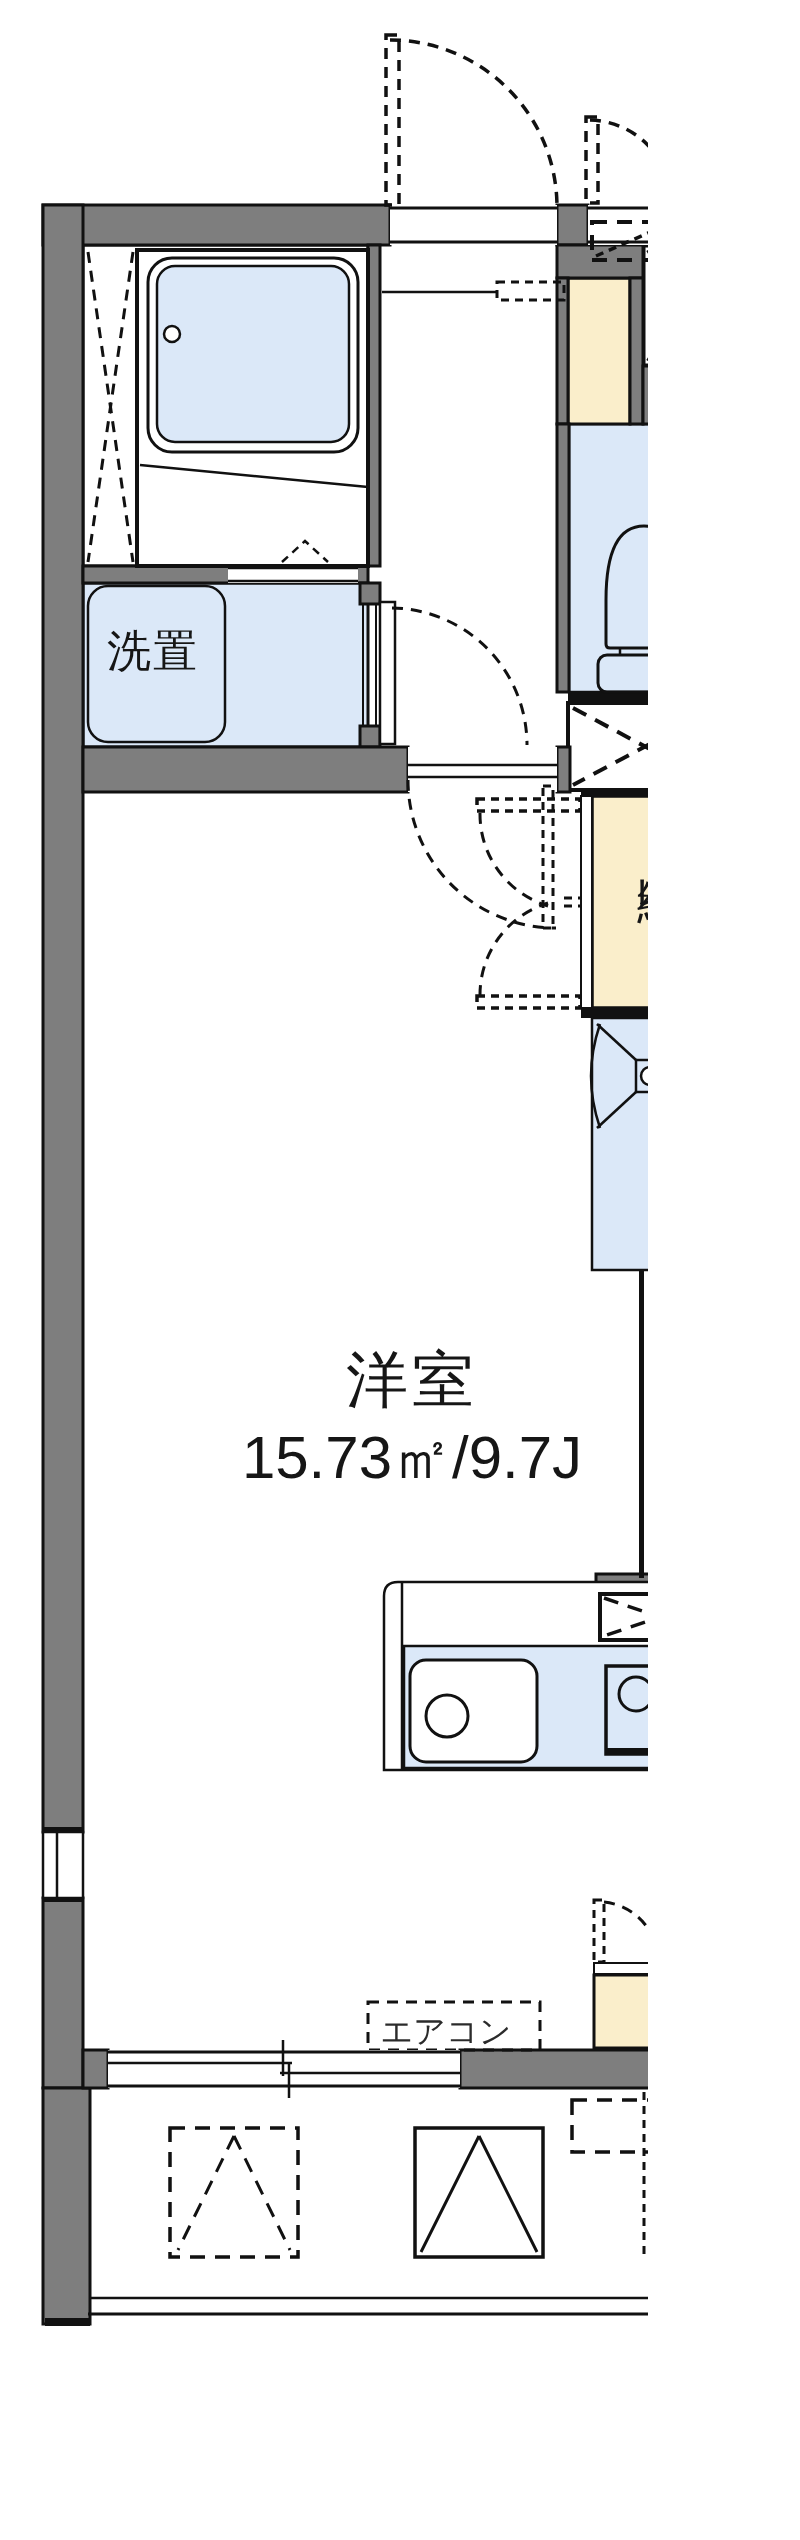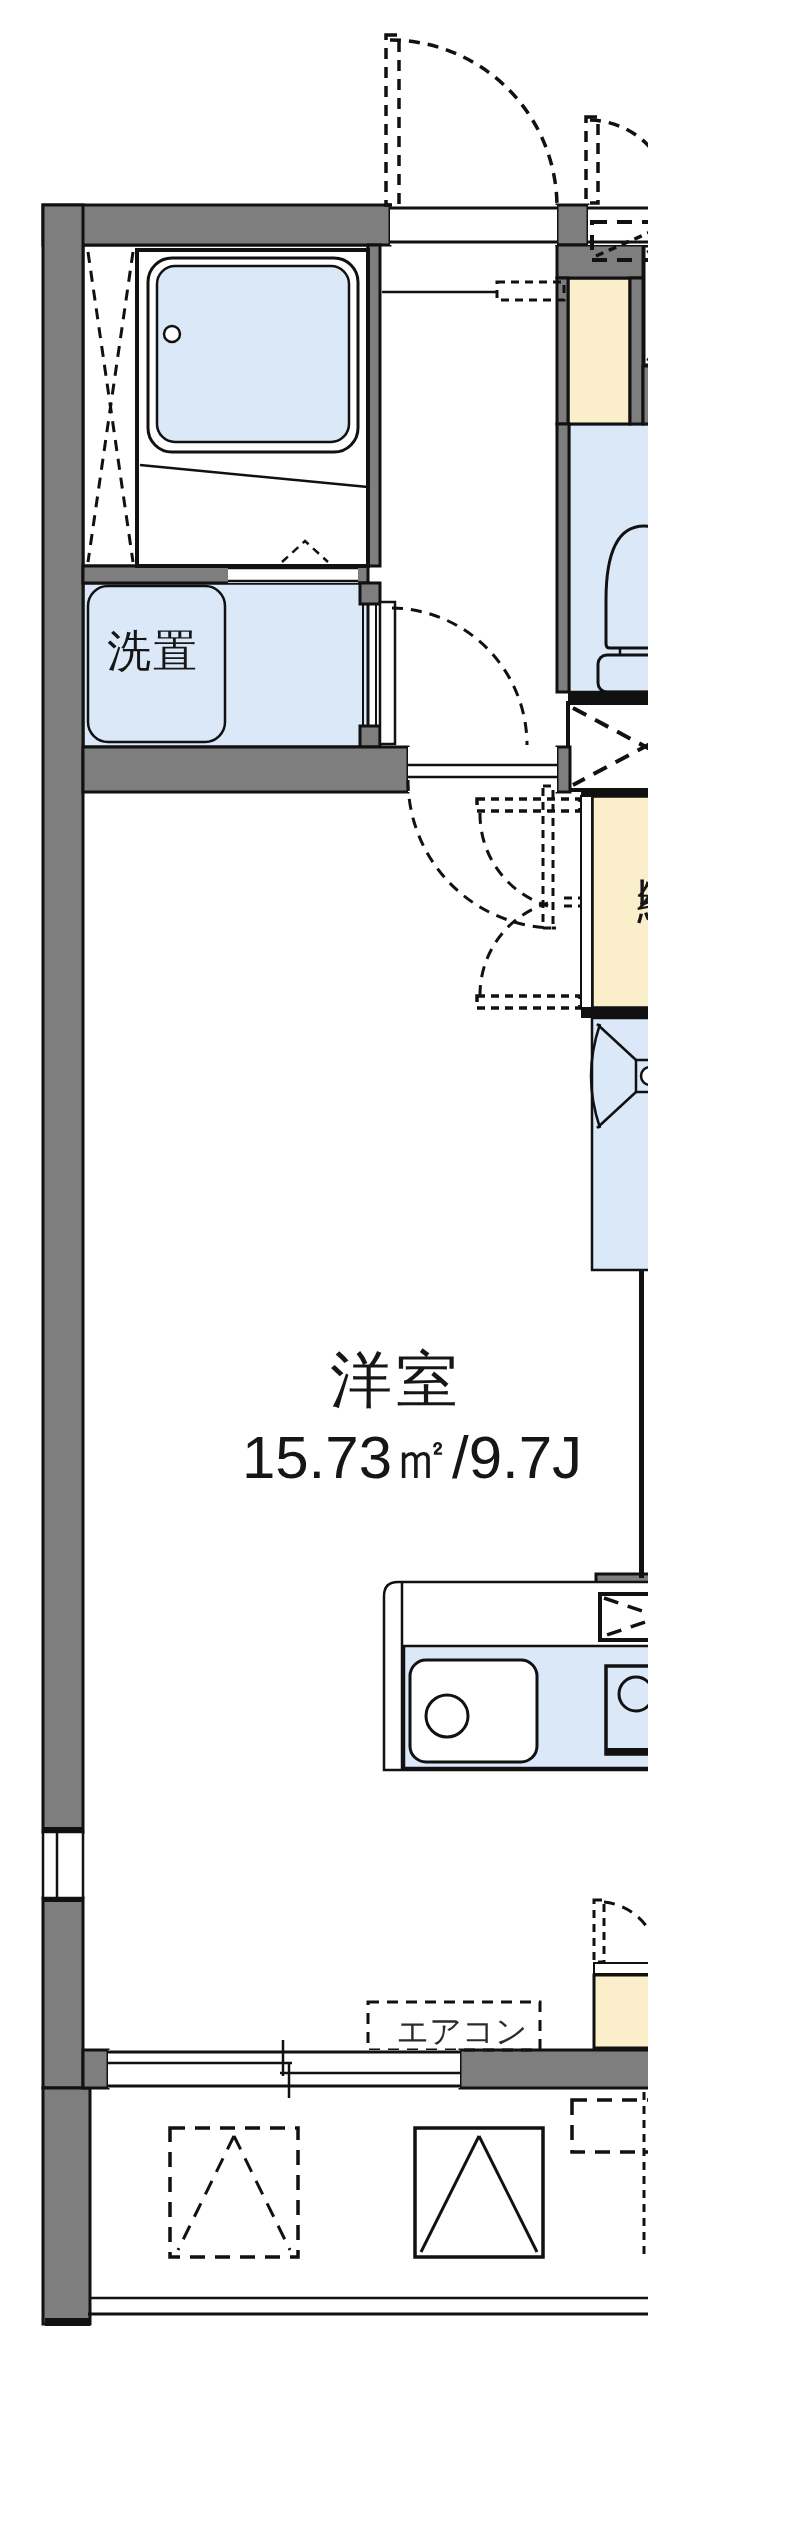--- a/index.html
+++ b/index.html
@@ -217,19 +217,19 @@
     <rect x="572" y="2100" width="143" height="52" class="nf d2" stroke-width="3.5"></rect>
     <line x1="644" y1="2092" x2="644" y2="2256" class="nf d3" stroke-width="3"></line>
     <line x1="650" y1="2092" x2="650" y2="2256" class="nf d3" stroke-width="3"></line>
   </g>
 </svg>
 
 <div class="lbl lbl-laundry center" style="left:92px;top:622px;width:122px;">洗置</div>
 
 <div class="lbl lbl-storage" style="left:630px;top:836px;">収納</div>
 
-<div class="lbl lbl-room center" style="left:196px;top:1338px;width:400px;">洋室</div>
+<div class="lbl lbl-room center" style="left:212px;top:1338px;width:400px;">洋室</div>
 
 <div class="lbl lbl-area center" style="left:162px;top:1418px;width:500px;">15.73㎡/9.7J</div>
 
-<div class="lbl lbl-aircon center" style="left:376px;top:2010px;width:172px;text-align:center;">エアコン</div>
+<div class="lbl lbl-aircon center" style="left:360px;top:2010px;width:172px;text-align:center;">エアコン</div>
 
 </div>
 
 </body></html>

